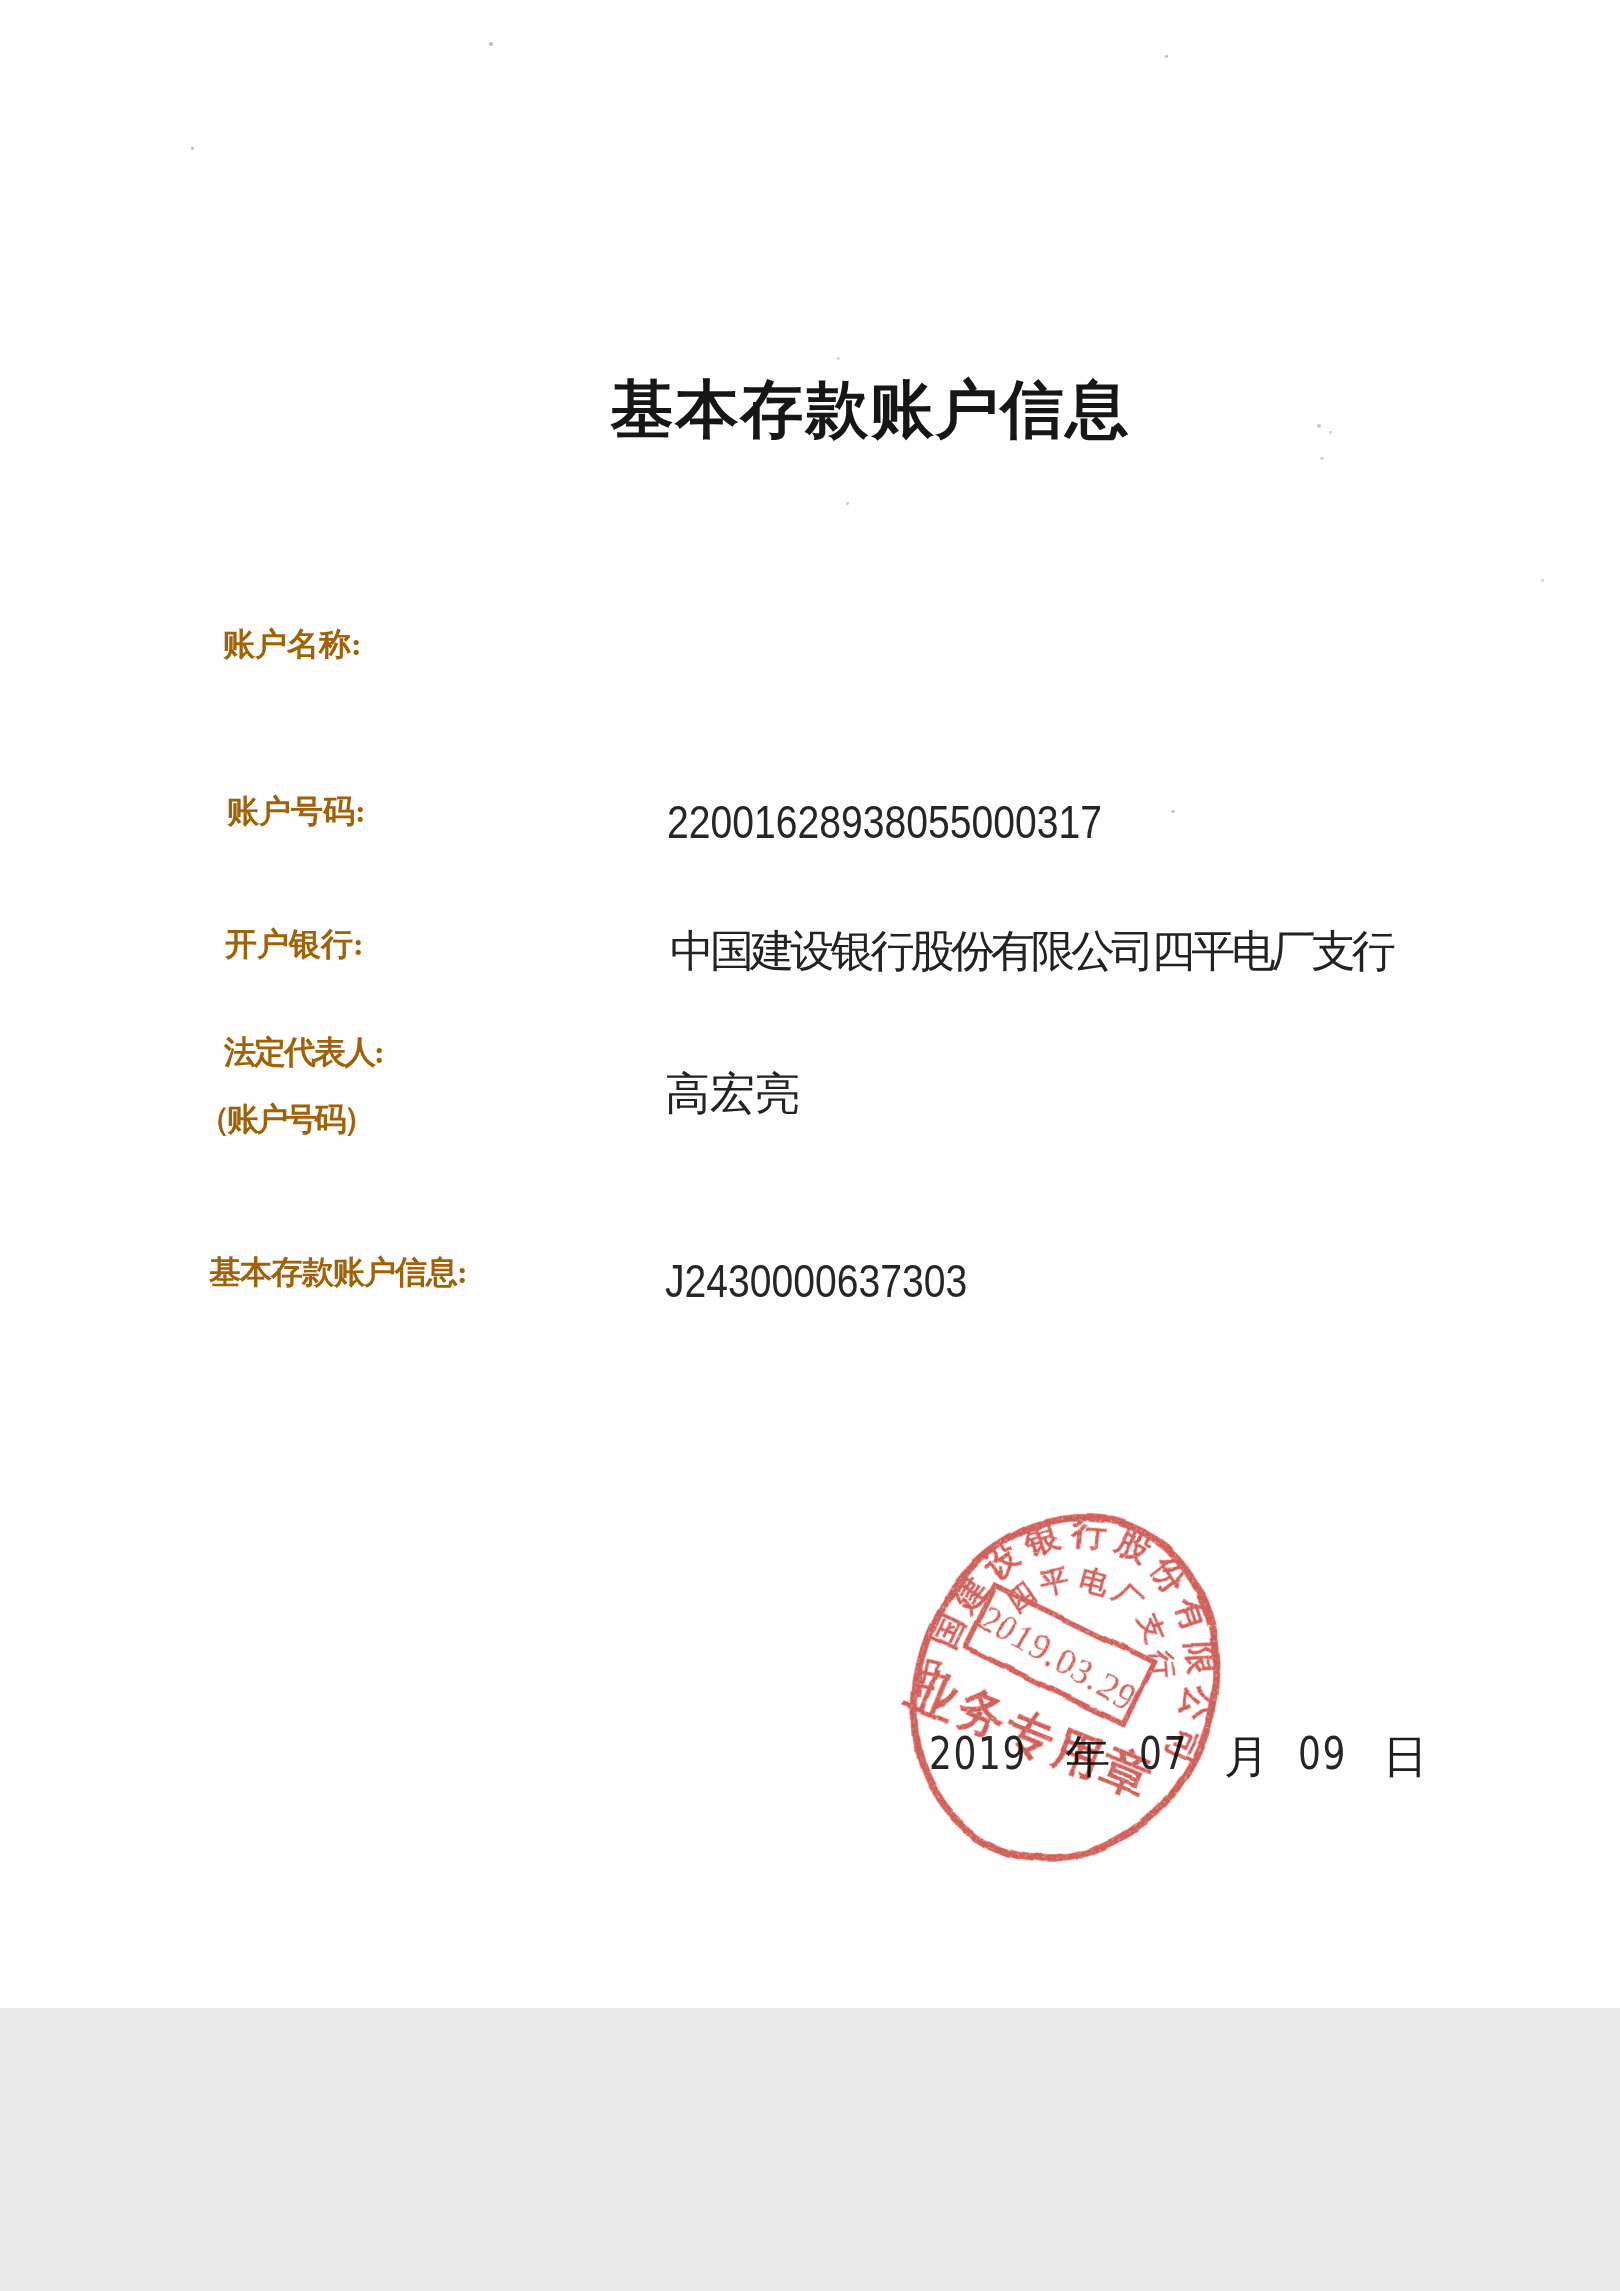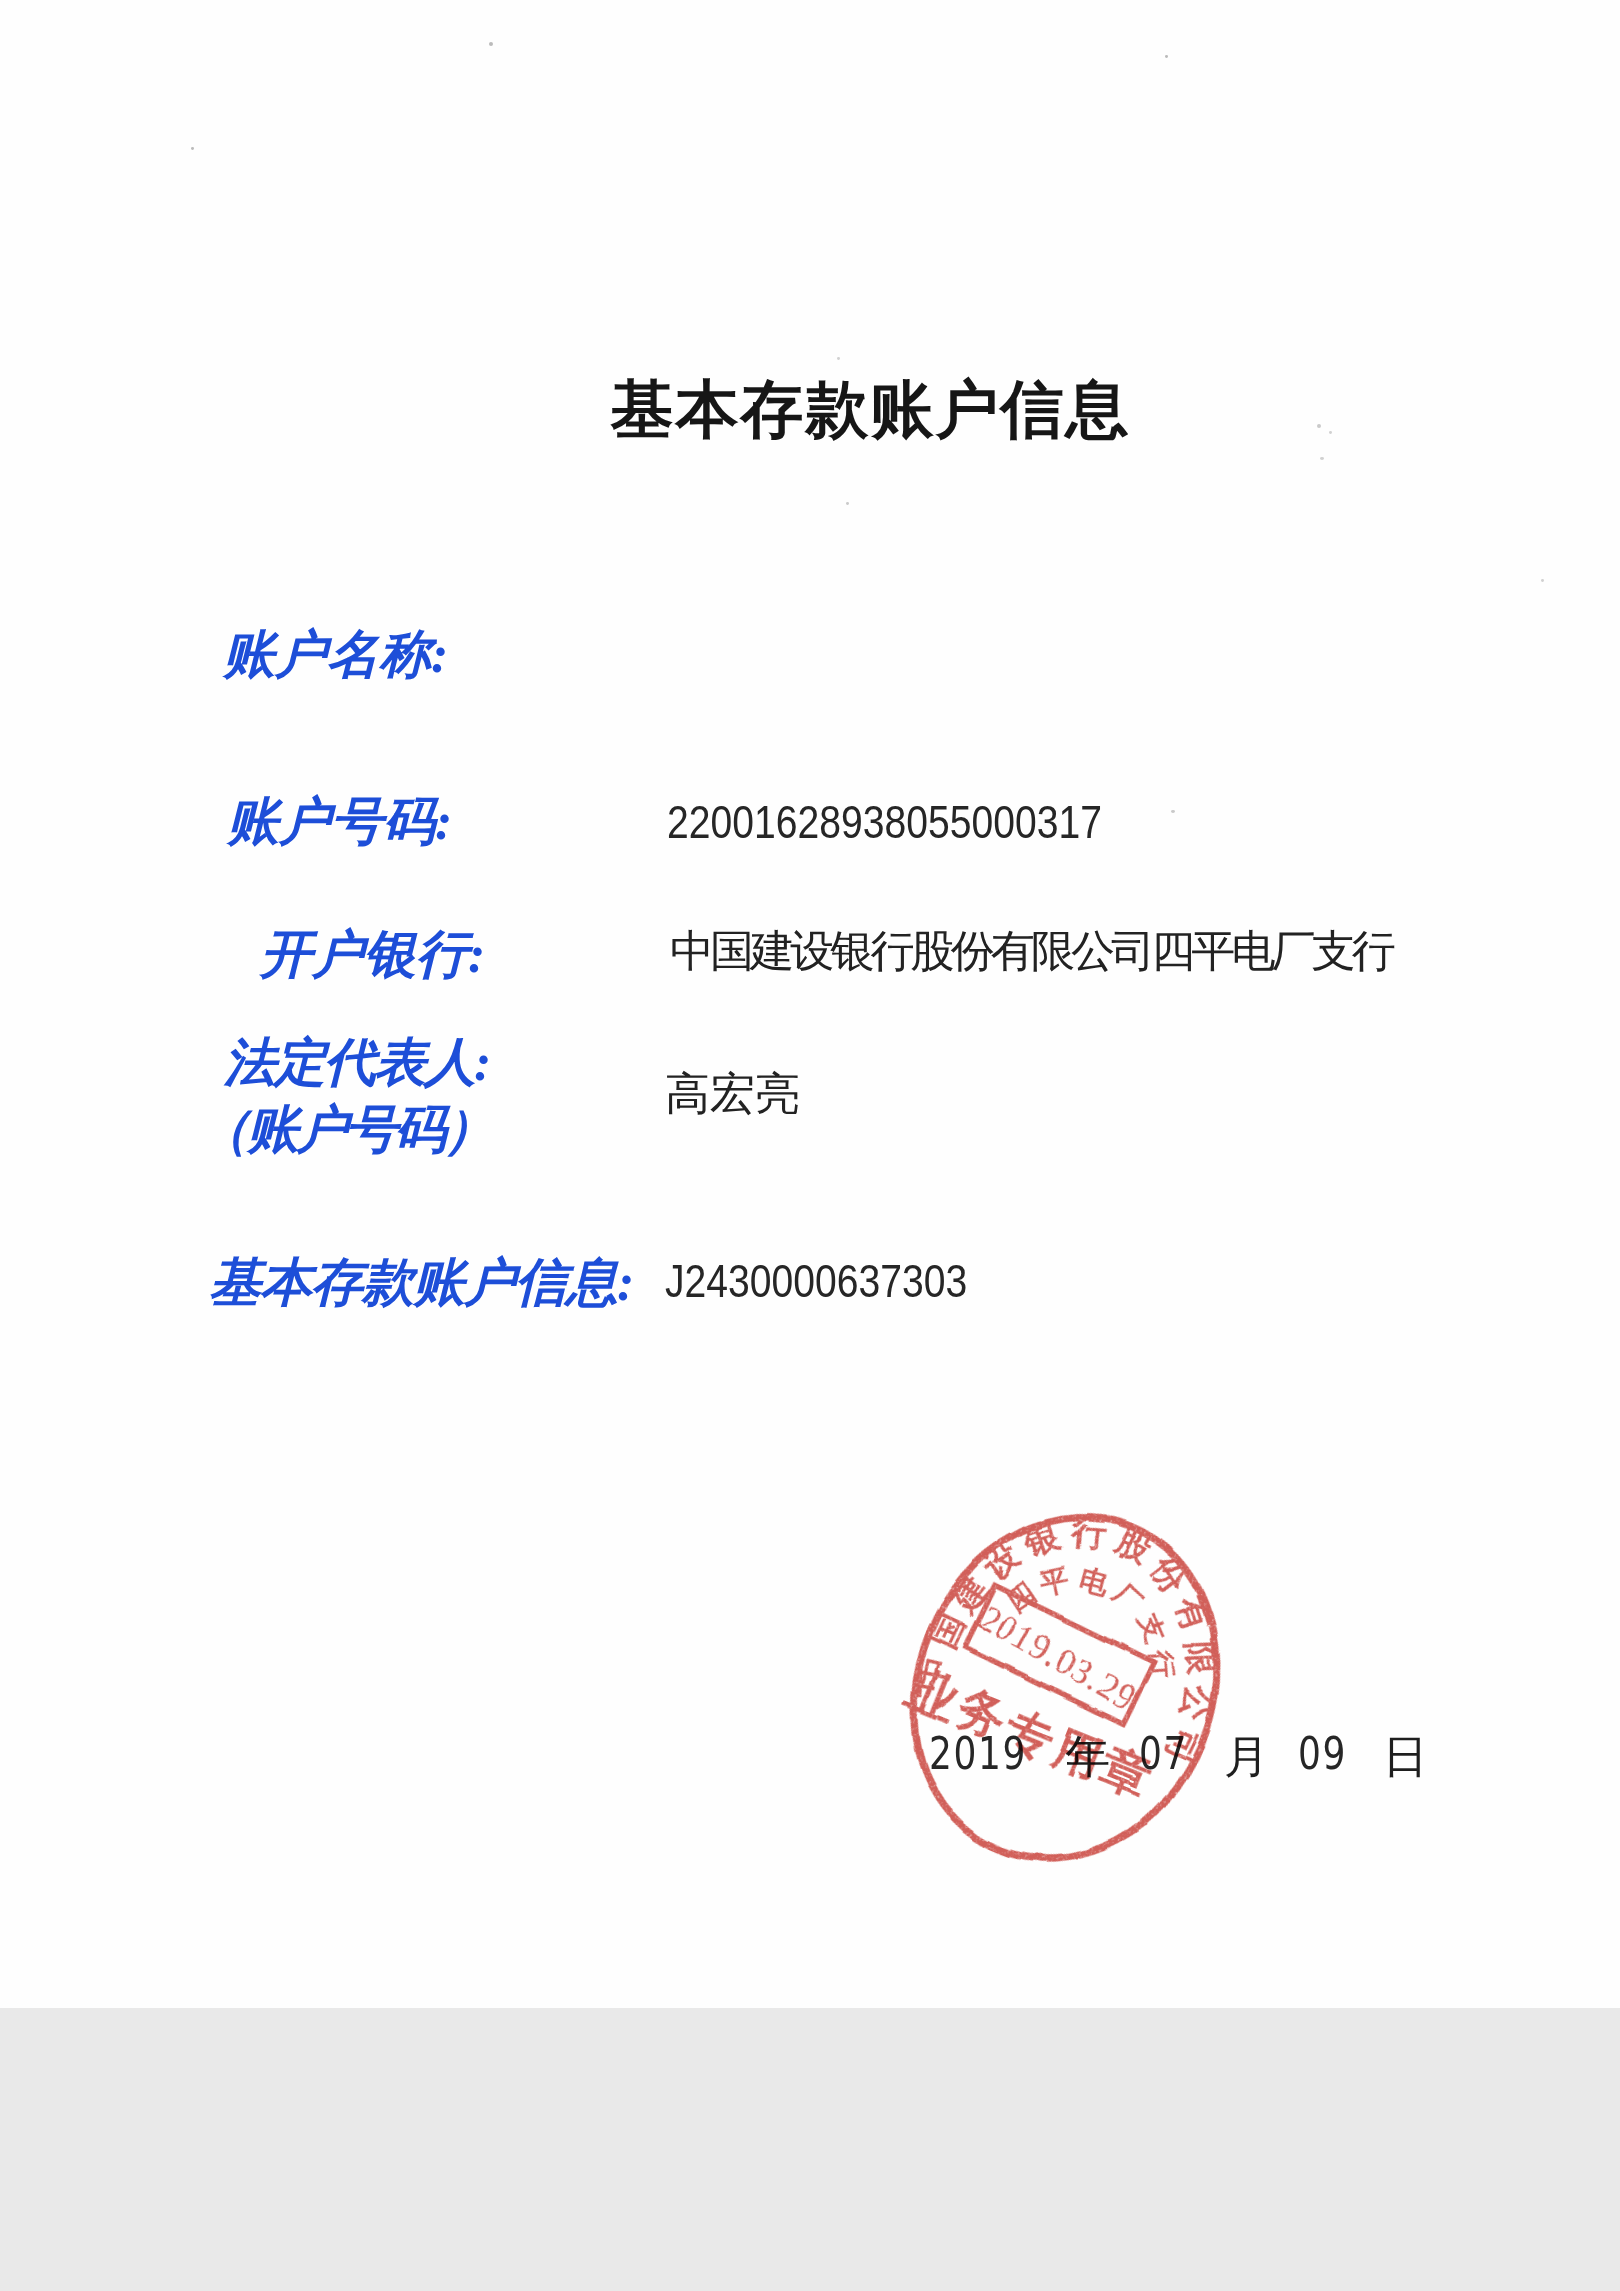--- a/index.html
+++ b/index.html
@@ -13,22 +13,22 @@
     color:#1d1d1d;
   }
   .title{
     position:absolute;left:606px;top:367px;width:529px;
     margin:0;
     font-size:63px;font-weight:bold;letter-spacing:2px;
     color:#161616;text-align:center;white-space:nowrap;
   }
   .label{
     position:absolute;
-    font-size:52px;font-weight:bold;color:#1d4ed8;
-    white-space:nowrap;line-height:1.08;font-style:italic;
+    font-size:32px;font-weight:bold;color:#a16207;
+    white-space:nowrap;line-height:1.08;
   }
   .value{
     position:absolute;
     font-size:45px;font-weight:normal;color:#222;
     white-space:nowrap;line-height:1.08;
   }
   .value.cjk-tight{font-size:44px;letter-spacing:-3.9px;}
   .value.num{
     font-family:"Liberation Sans","DejaVu Sans",sans-serif;
     font-size:46px;letter-spacing:0px;color:#262626;
@@ -61,21 +61,21 @@
 
 <div class="page">
 
   <h1 class="title">基本存款账户信息</h1>
 
   <div class="label" style="left:223px;top:627px;">账户名称:</div>
 
   <div class="label" style="left:227px;top:794px;">账户号码:</div>
   <div class="value num" style="left:667px;top:798px;">22001628938055000317</div>
 
-  <div class="label" style="left:225px;top:927px;margin-left:35px;">开户银行:</div>
+  <div class="label" style="left:225px;top:927px;">开户银行:</div>
   <div class="value cjk-tight" style="left:670px;top:928px;">中国建设银行股份有限公司四平电厂支行</div>
 
   <div class="label" style="left:224px;top:1035px;letter-spacing:-2px;">法定代表人:</div>
   <div class="label" style="left:198px;top:1102px;letter-spacing:-2.9px;">（账户号码）</div>
   <div class="value" style="left:665px;top:1070px;">高宏亮</div>
 
   <div class="label" style="left:209px;top:1255px;letter-spacing:-1px;">基本存款账户信息:</div>
   <div class="value num" style="left:665px;top:1257px;">J2430000637303</div>
 
   <div class="date-line">

